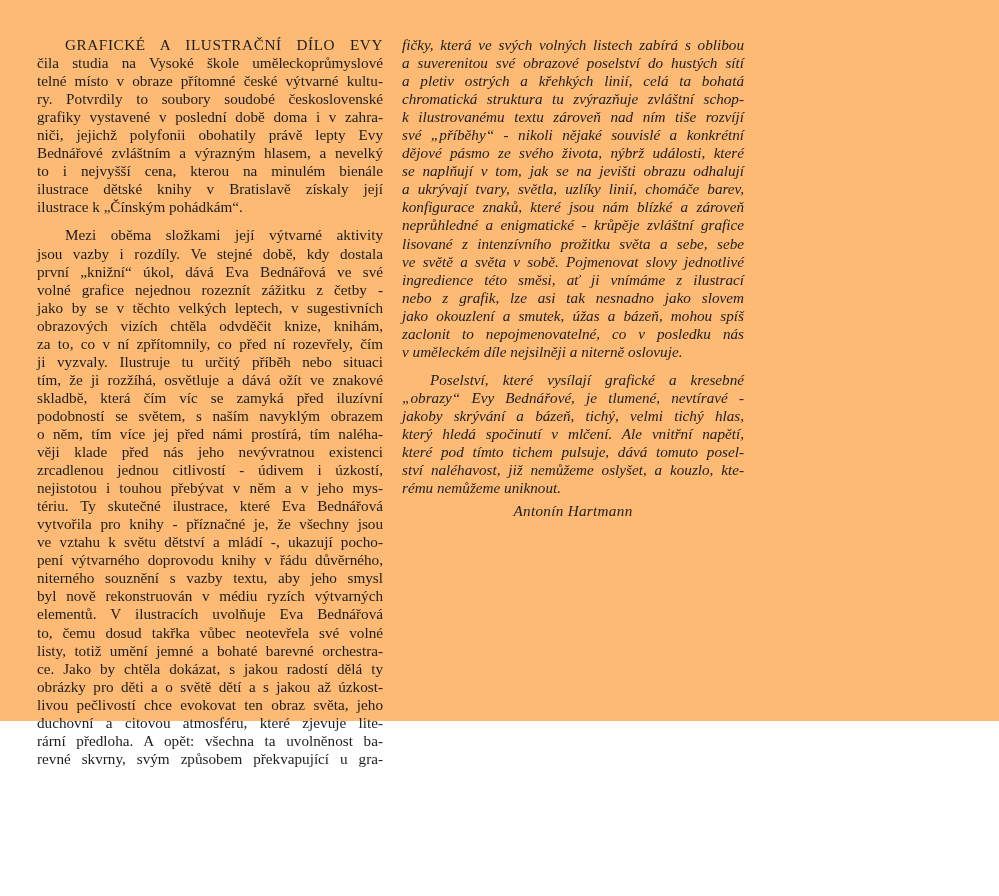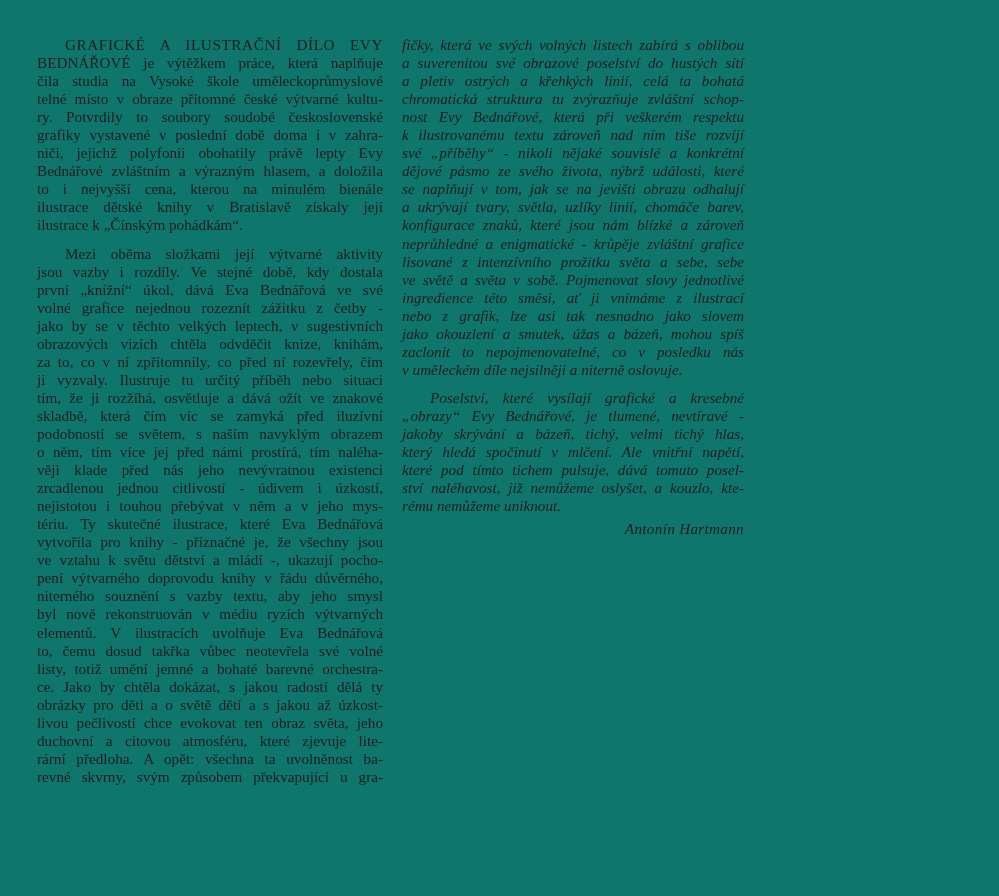--- a/index.html
+++ b/index.html
@@ -1,17 +1,17 @@
 <!DOCTYPE html>
 <html><head>
 <meta charset="utf-8">
 <style>
   html, body { margin: 0; padding: 0; background: #ffffff; }
   body { width: 999px; height: 896px; position: relative; overflow: hidden; }
-  .page { position: absolute; left: 0; top: 0; width: 999px; height: 896px; background: #0f766e; }
+  .page { position: absolute; left: 0; top: 0; width: 999px; height: 721px; background: #fdba74; }
   .col { position: absolute; top: 36px; }
   .col.left { left: 37px; width: 346px; }
   .col.right { left: 402px; width: 342px; font-style: italic; }
   .para { margin: 0; }
   .line {
     display: block;
     font-family: "Liberation Serif", "DejaVu Serif", serif;
     font-size: 15.2px;
     line-height: 18.05px;
     height: 18.05px;
@@ -22,41 +22,40 @@
     overflow: visible;
   }
   .line.last { text-align-last: left; }
   .line.indent { padding-left: 28px; }
   .gap { height: 10px; }
   .signature {
     font-family: "Liberation Serif", "DejaVu Serif", serif;
     font-size: 15.2px;
     line-height: 18.05px;
     color: #1c1c1c;
-    text-align: right;
+    text-align: center;
     margin-top: 5px;
     letter-spacing: 0.3px;
   }
   .caps { letter-spacing: 0.6px; }
 </style>
 </head>
 <body>
 
 <div class="page">
 
   <div class="col left">
     <div class="para">
       <span class="line indent caps">GRAFICKÉ A ILUSTRAČNÍ DÍLO EVY</span>
-      <span class="line">BEDNÁŘOVÉ je výtěžkem práce, která naplňuje</span>
       <span class="line">čila studia na Vysoké škole uměleckoprůmyslové</span>
       <span class="line">telné místo v obraze přítomné české výtvarné kultu-</span>
       <span class="line">ry. Potvrdily to soubory soudobé československé</span>
       <span class="line">grafiky vystavené v poslední době doma i v zahra-</span>
       <span class="line">niči, jejichž polyfonii obohatily právě lepty Evy</span>
-      <span class="line">Bednářové zvláštním a výrazným hlasem, a doložila</span>
+      <span class="line">Bednářové zvláštním a výrazným hlasem, a nevelký</span>
       <span class="line">to i nejvyšší cena, kterou na minulém bienále</span>
       <span class="line">ilustrace dětské knihy v Bratislavě získaly její</span>
       <span class="line last">ilustrace k „Čínským pohádkám“.</span>
     </div>
     <div class="gap"></div>
     <div class="para">
       <span class="line indent">Mezi oběma složkami její výtvarné aktivity</span>
       <span class="line">jsou vazby i rozdíly. Ve stejné době, kdy dostala</span>
       <span class="line">první „knižní“ úkol, dává Eva Bednářová ve své</span>
       <span class="line">volné grafice nejednou rozeznít zážitku z četby -</span>
@@ -88,21 +87,20 @@
       <span class="line">revné skvrny, svým způsobem překvapující u gra-</span>
     </div>
   </div>
 
   <div class="col right">
     <div class="para">
       <span class="line">fičky, která ve svých volných listech zabírá s oblibou</span>
       <span class="line">a suverenitou své obrazové poselství do hustých sítí</span>
       <span class="line">a pletiv ostrých a křehkých linií, celá ta bohatá</span>
       <span class="line">chromatická struktura tu zvýrazňuje zvláštní schop-</span>
-      <span class="line">nost Evy Bednářové, která při veškerém respektu</span>
       <span class="line">k ilustrovanému textu zároveň nad ním tiše rozvíjí</span>
       <span class="line">své „příběhy“ - nikoli nějaké souvislé a konkrétní</span>
       <span class="line">dějové pásmo ze svého života, nýbrž události, které</span>
       <span class="line">se naplňují v tom, jak se na jevišti obrazu odhalují</span>
       <span class="line">a ukrývají tvary, světla, uzlíky linií, chomáče barev,</span>
       <span class="line">konfigurace znaků, které jsou nám blízké a zároveň</span>
       <span class="line">neprůhledné a enigmatické - krůpěje zvláštní grafice</span>
       <span class="line">lisované z intenzívního prožitku světa a sebe, sebe</span>
       <span class="line">ve světě a světa v sobě. Pojmenovat slovy jednotlivé</span>
       <span class="line">ingredience této směsi, ať ji vnímáme z ilustrací</span>

